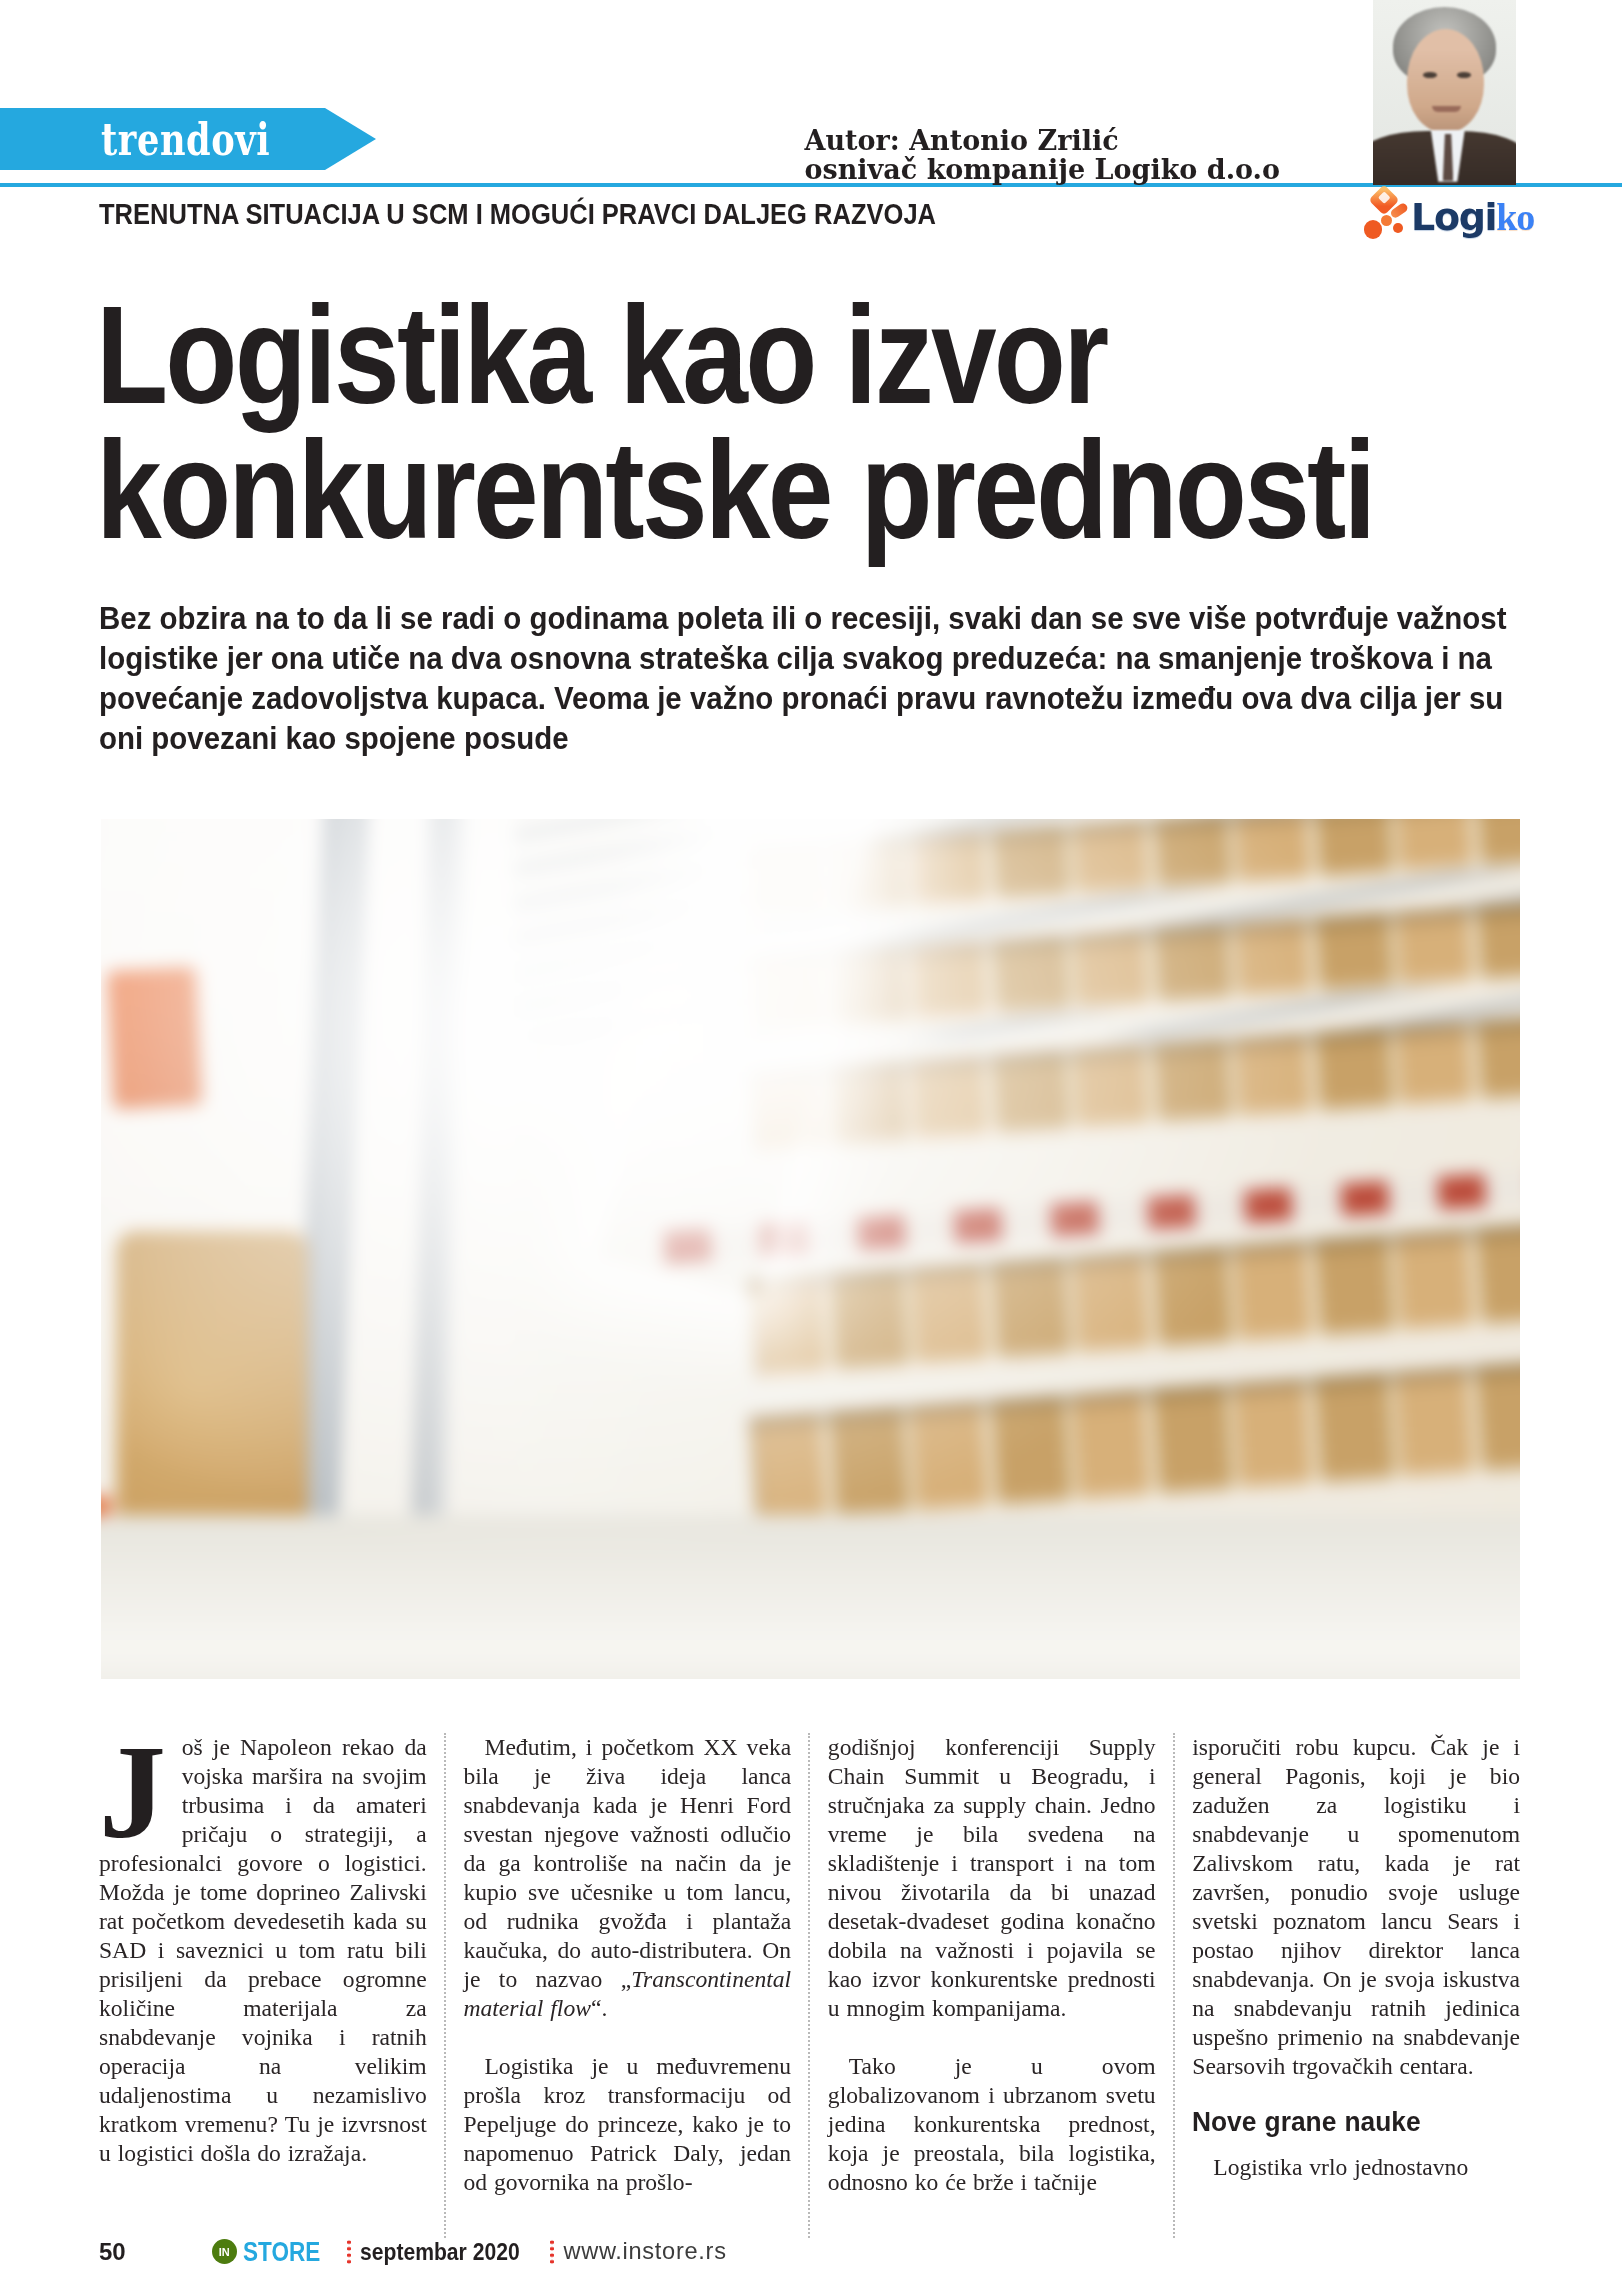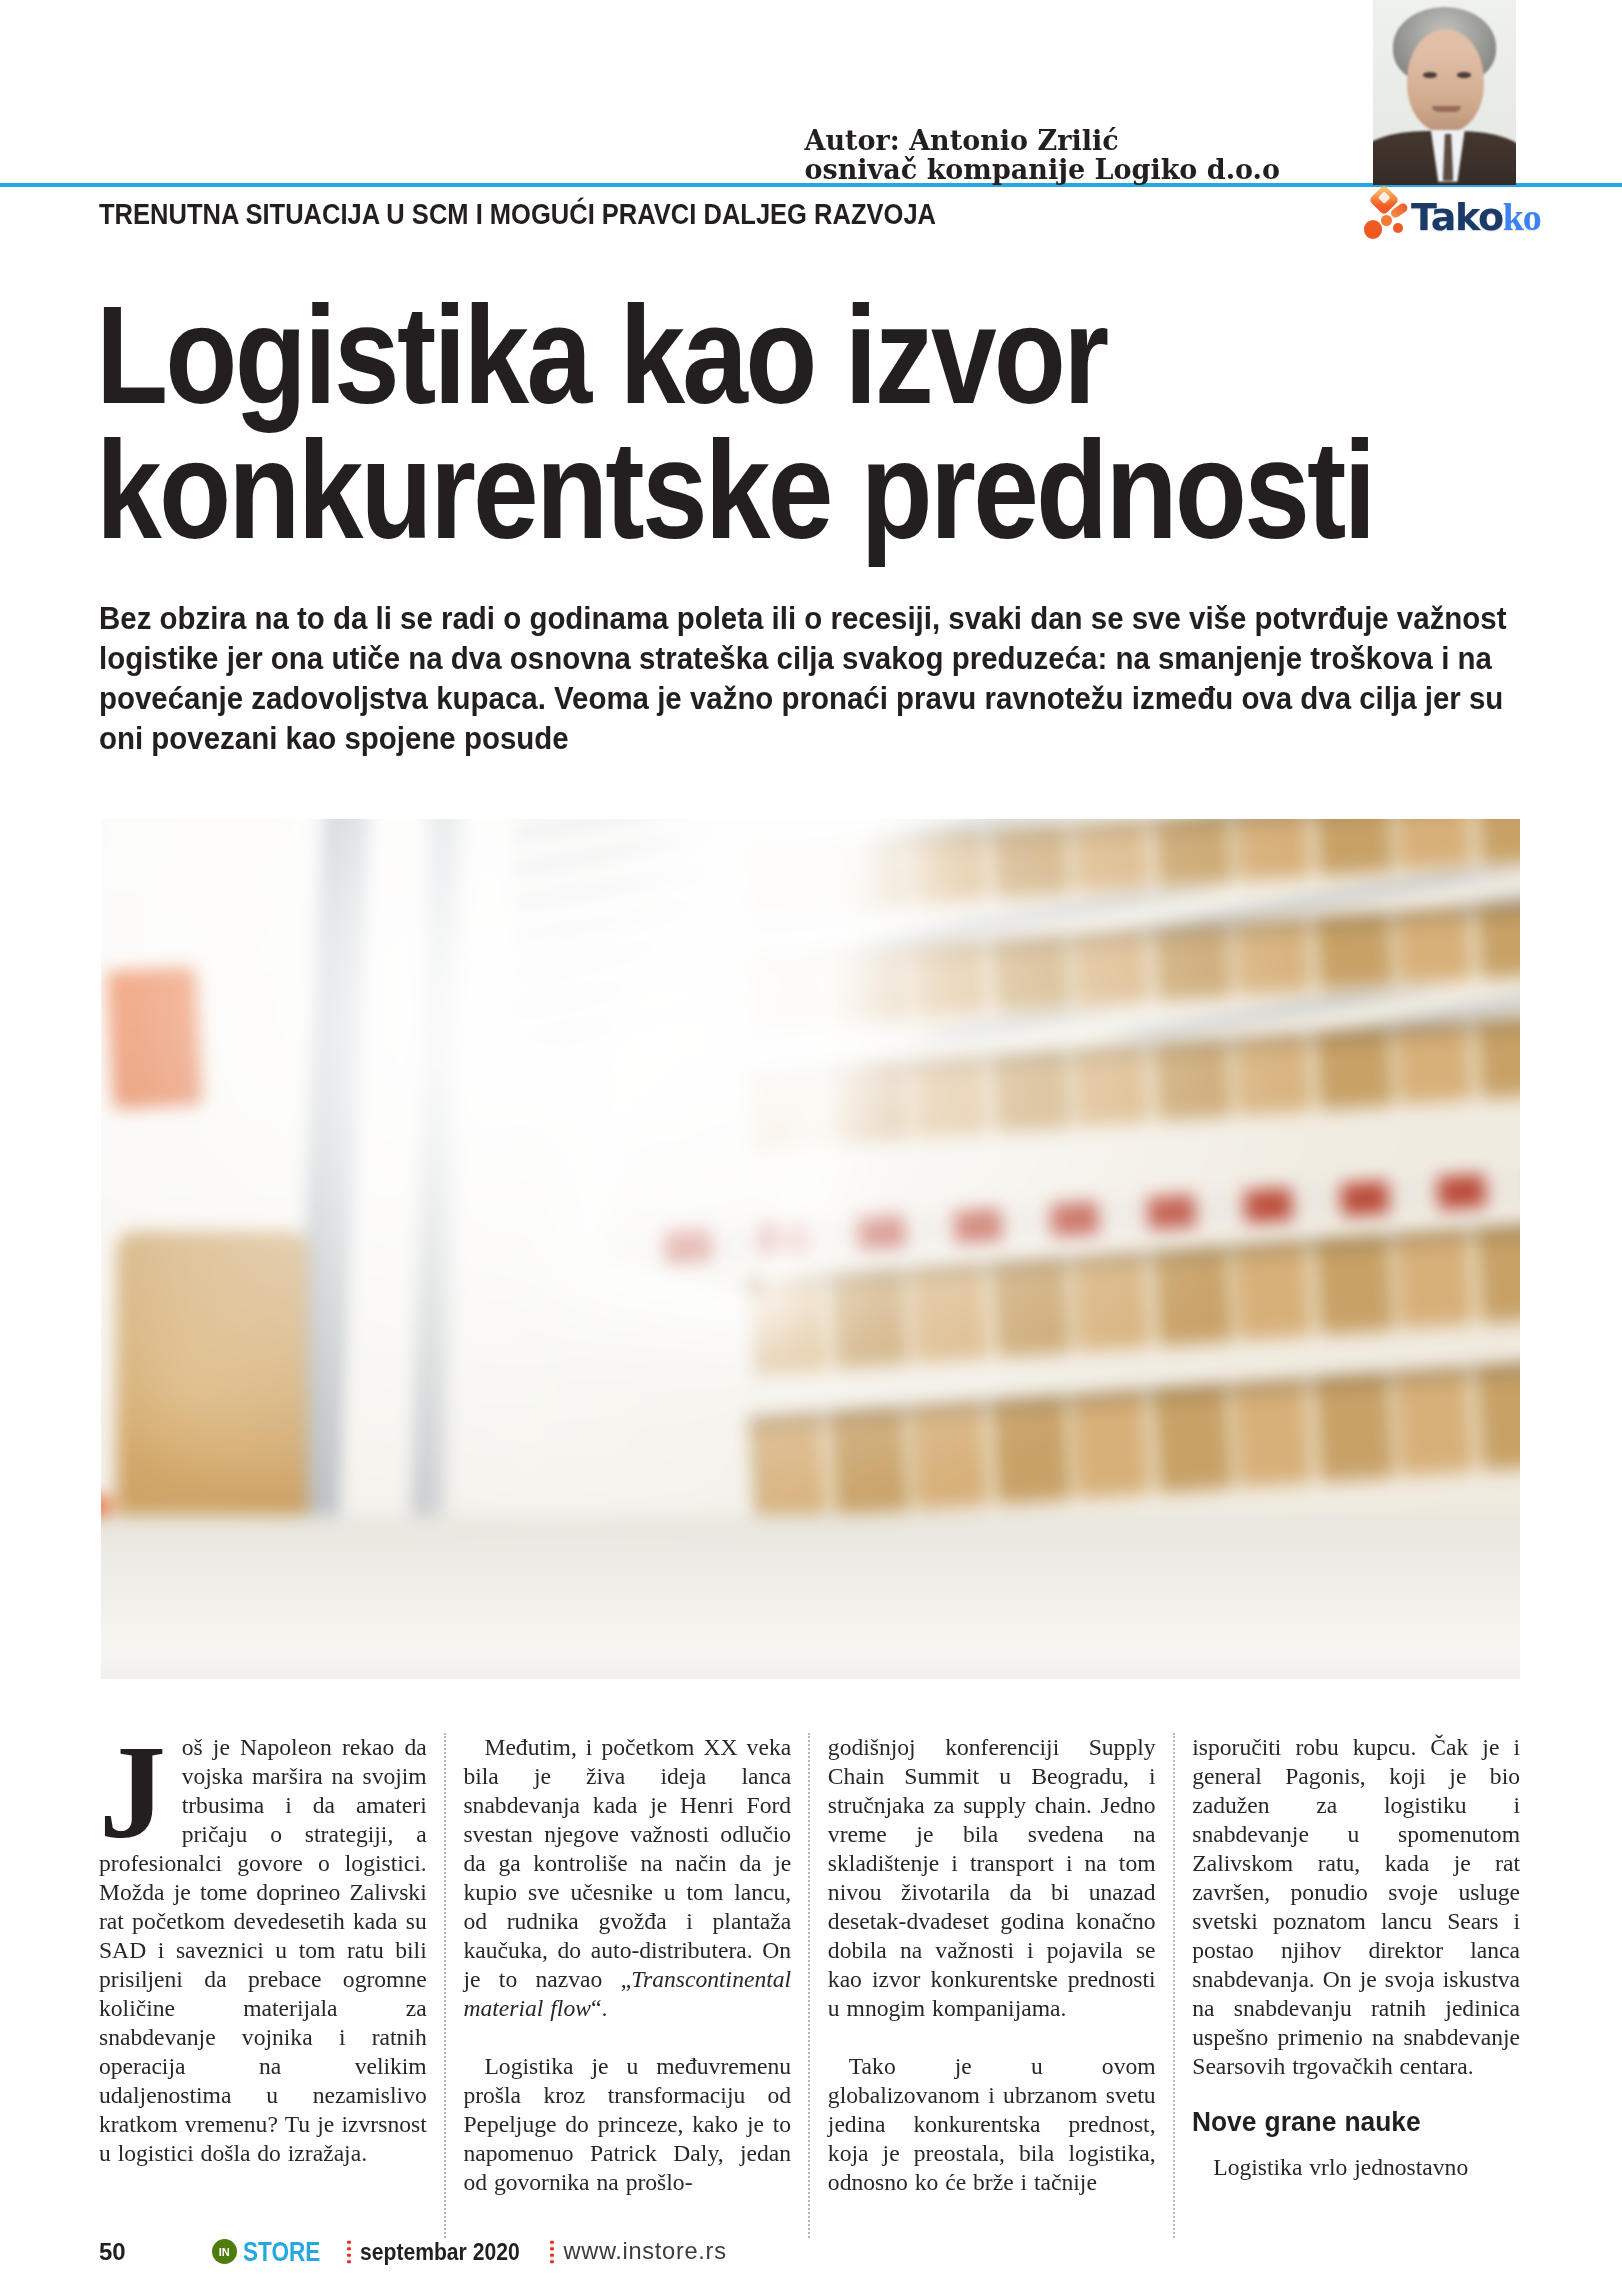--- a/index.html
+++ b/index.html
@@ -121,20 +121,23 @@
        background-image:radial-gradient(circle,#e5332a 1.7px,rgba(0,0,0,0) 2px);
        background-size:3.9px 6.5px;background-repeat:repeat-y;}
   .f-issue{font-weight:700;font-size:24px;transform:scaleX(.88);transform-origin:left center;color:#231f20;white-space:nowrap;}
   .f-site{font-size:23.6px;color:#3c3c3c;letter-spacing:0.7px;white-space:nowrap;}
 </style>
 </head>
 <body>
 
 <div id="page">
 
+  <div class="banner">
+    <div class="banner-label">trendovi</div>
+  </div>
   <div class="cyan-rule"></div>
 
   <div class="author">
     <div>Autor: Antonio Zrilić</div>
     <div>osnivač kompanije Logiko d.o.o</div>
   </div>
 
   <div class="portrait">
     <div class="pt-in">
       <div class="pt-hair"></div>
@@ -152,21 +155,21 @@
 
   <div class="logiko">
     <div class="lg-ico">
       <div class="lg-diamond"></div>
       <div class="lg-spark"></div>
       <div class="lg-arm"></div>
       <div class="lg-c1"></div>
       <div class="lg-c2"></div>
       <div class="lg-c3"></div>
     </div>
-    <div class="lg-text"><span class="lg-main">Tako</span><span class="lg-accent">ko</span></div>
+    <div class="lg-text"><span class="lg-main">Logi</span><span class="lg-accent">ko</span></div>
   </div>
 
   <div class="title">
     <div>Logistika kao izvor</div>
     <div>konkurentske prednosti</div>
   </div>
 
   <div class="intro">Bez obzira na to da li se radi o godinama poleta ili o recesiji, svaki dan se sve više potvrđuje važnost logistike jer ona utiče na dva osnovna strateška cilja svakog preduzeća: na smanjenje troškova i na povećanje zadovoljstva kupaca. Veoma je važno pronaći pravu ravnotežu između ova dva cilja jer su oni povezani kao spojene posude</div>
 
   <div class="photo">

